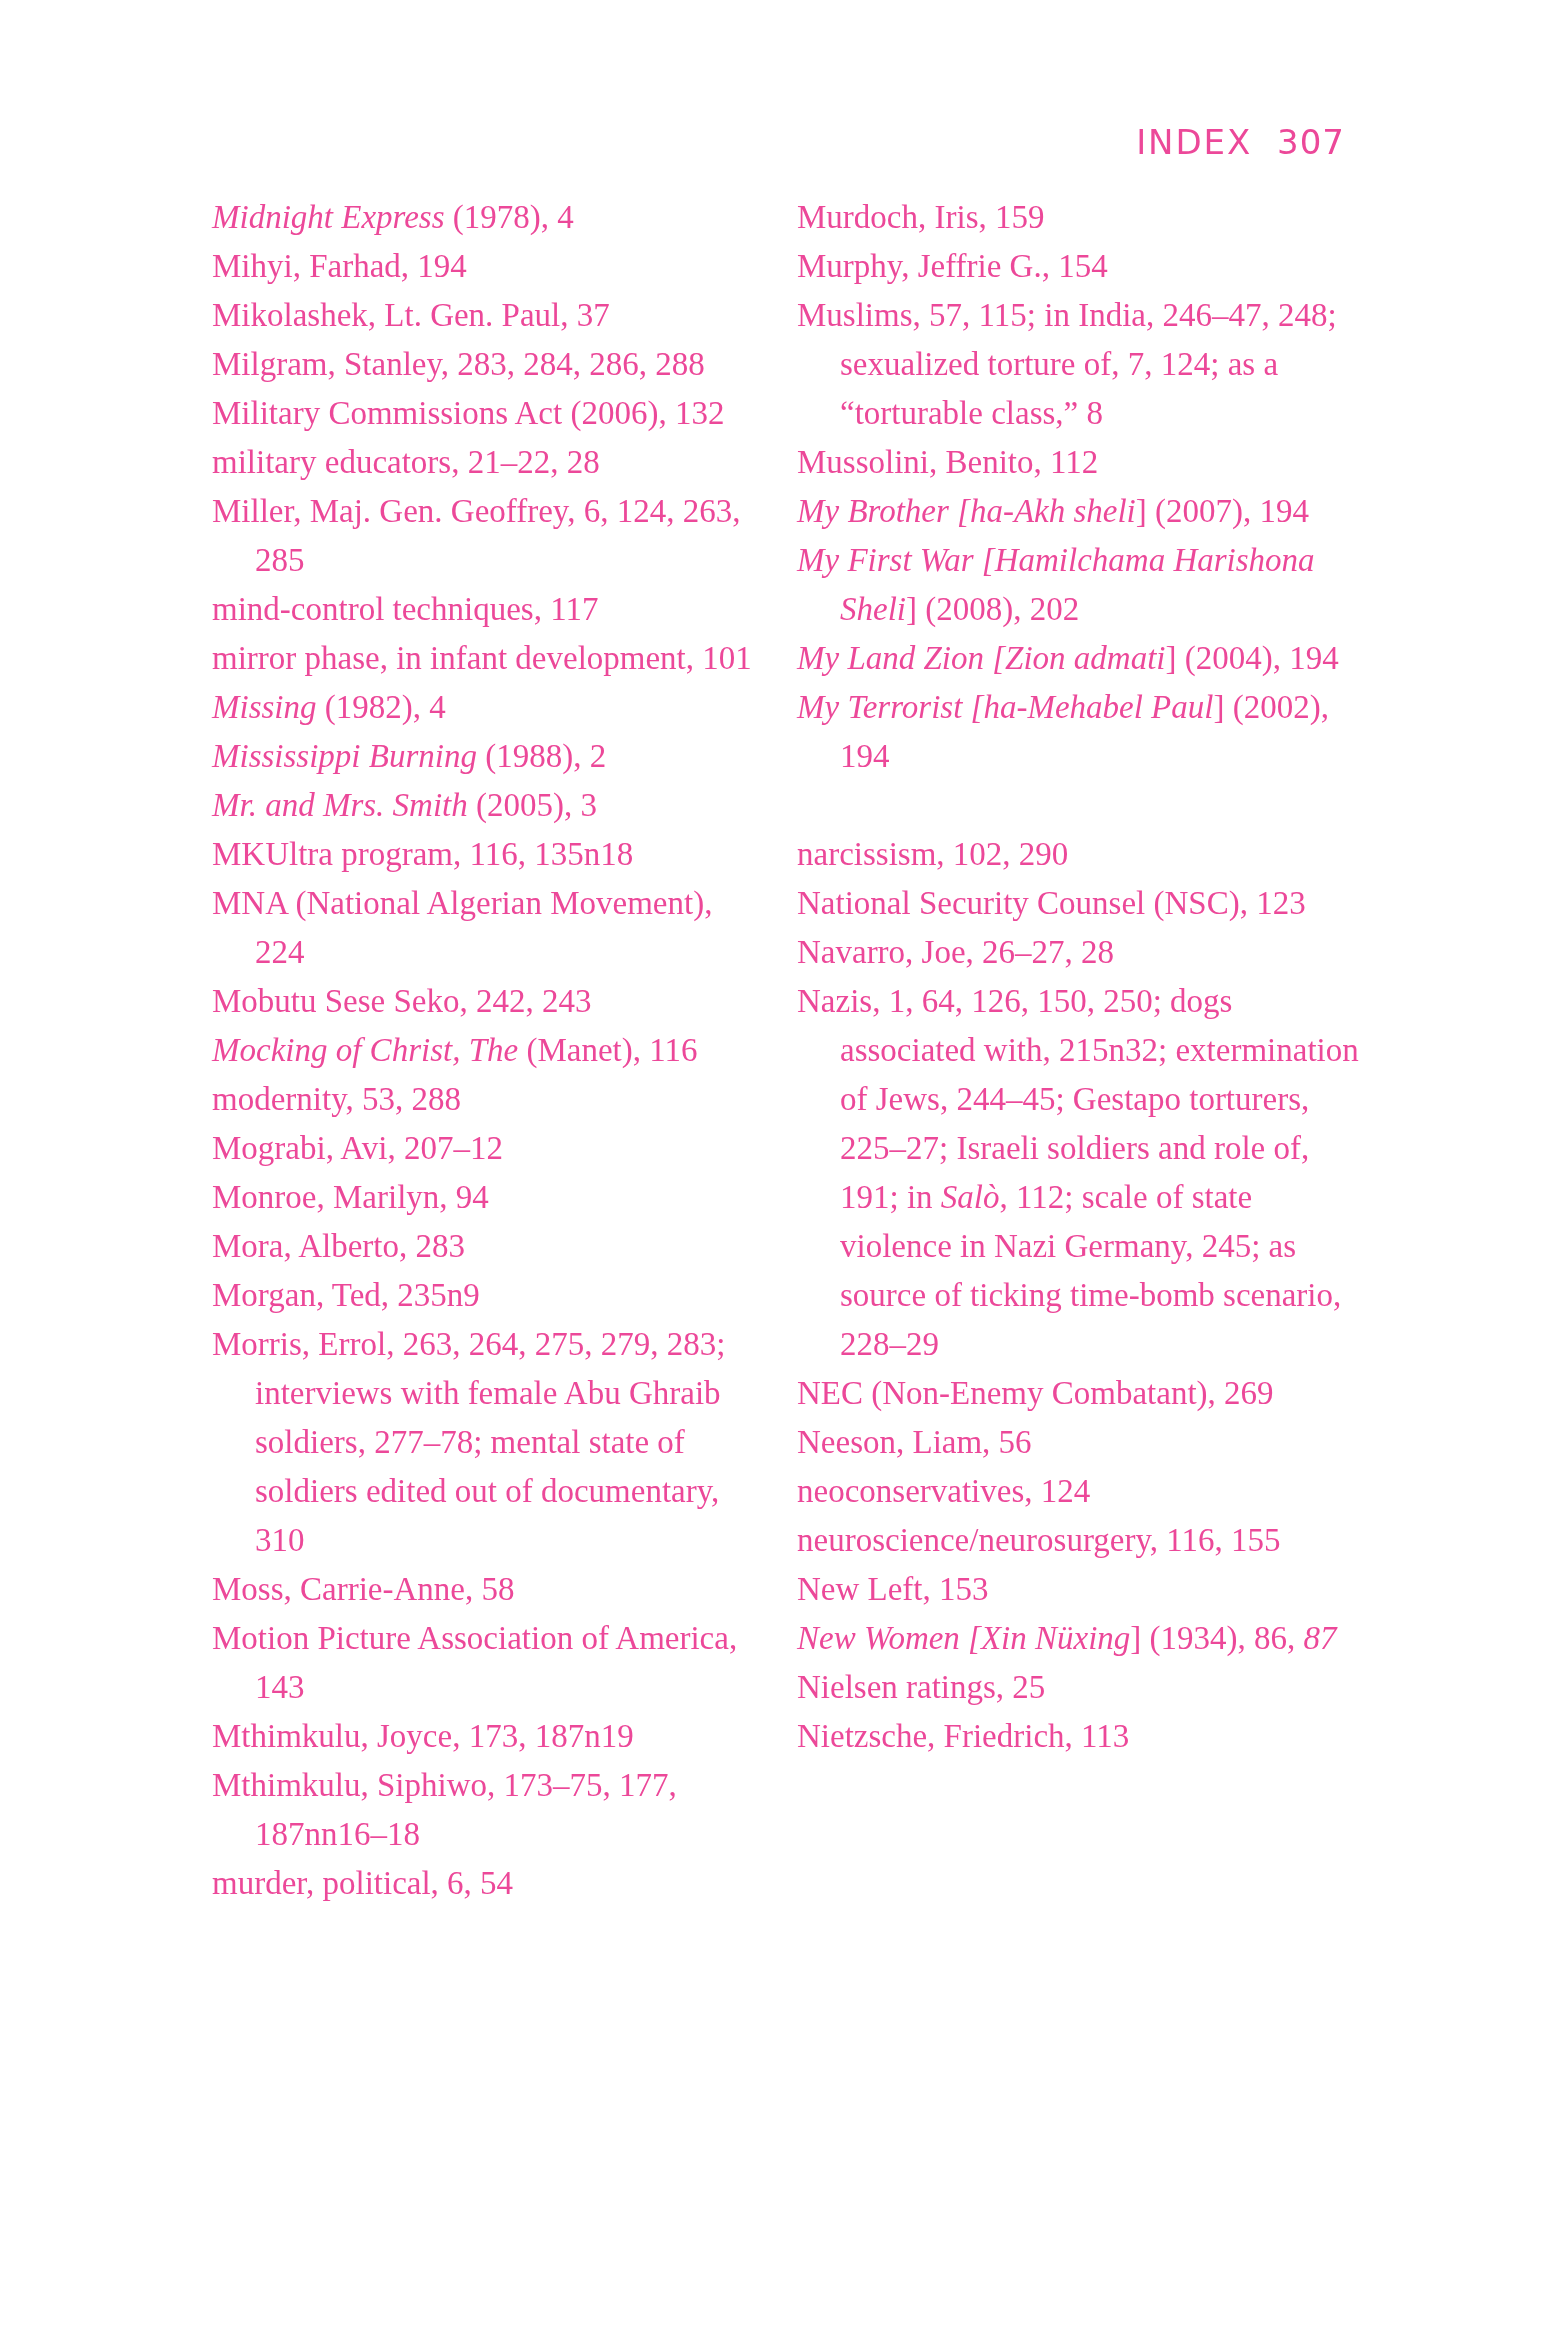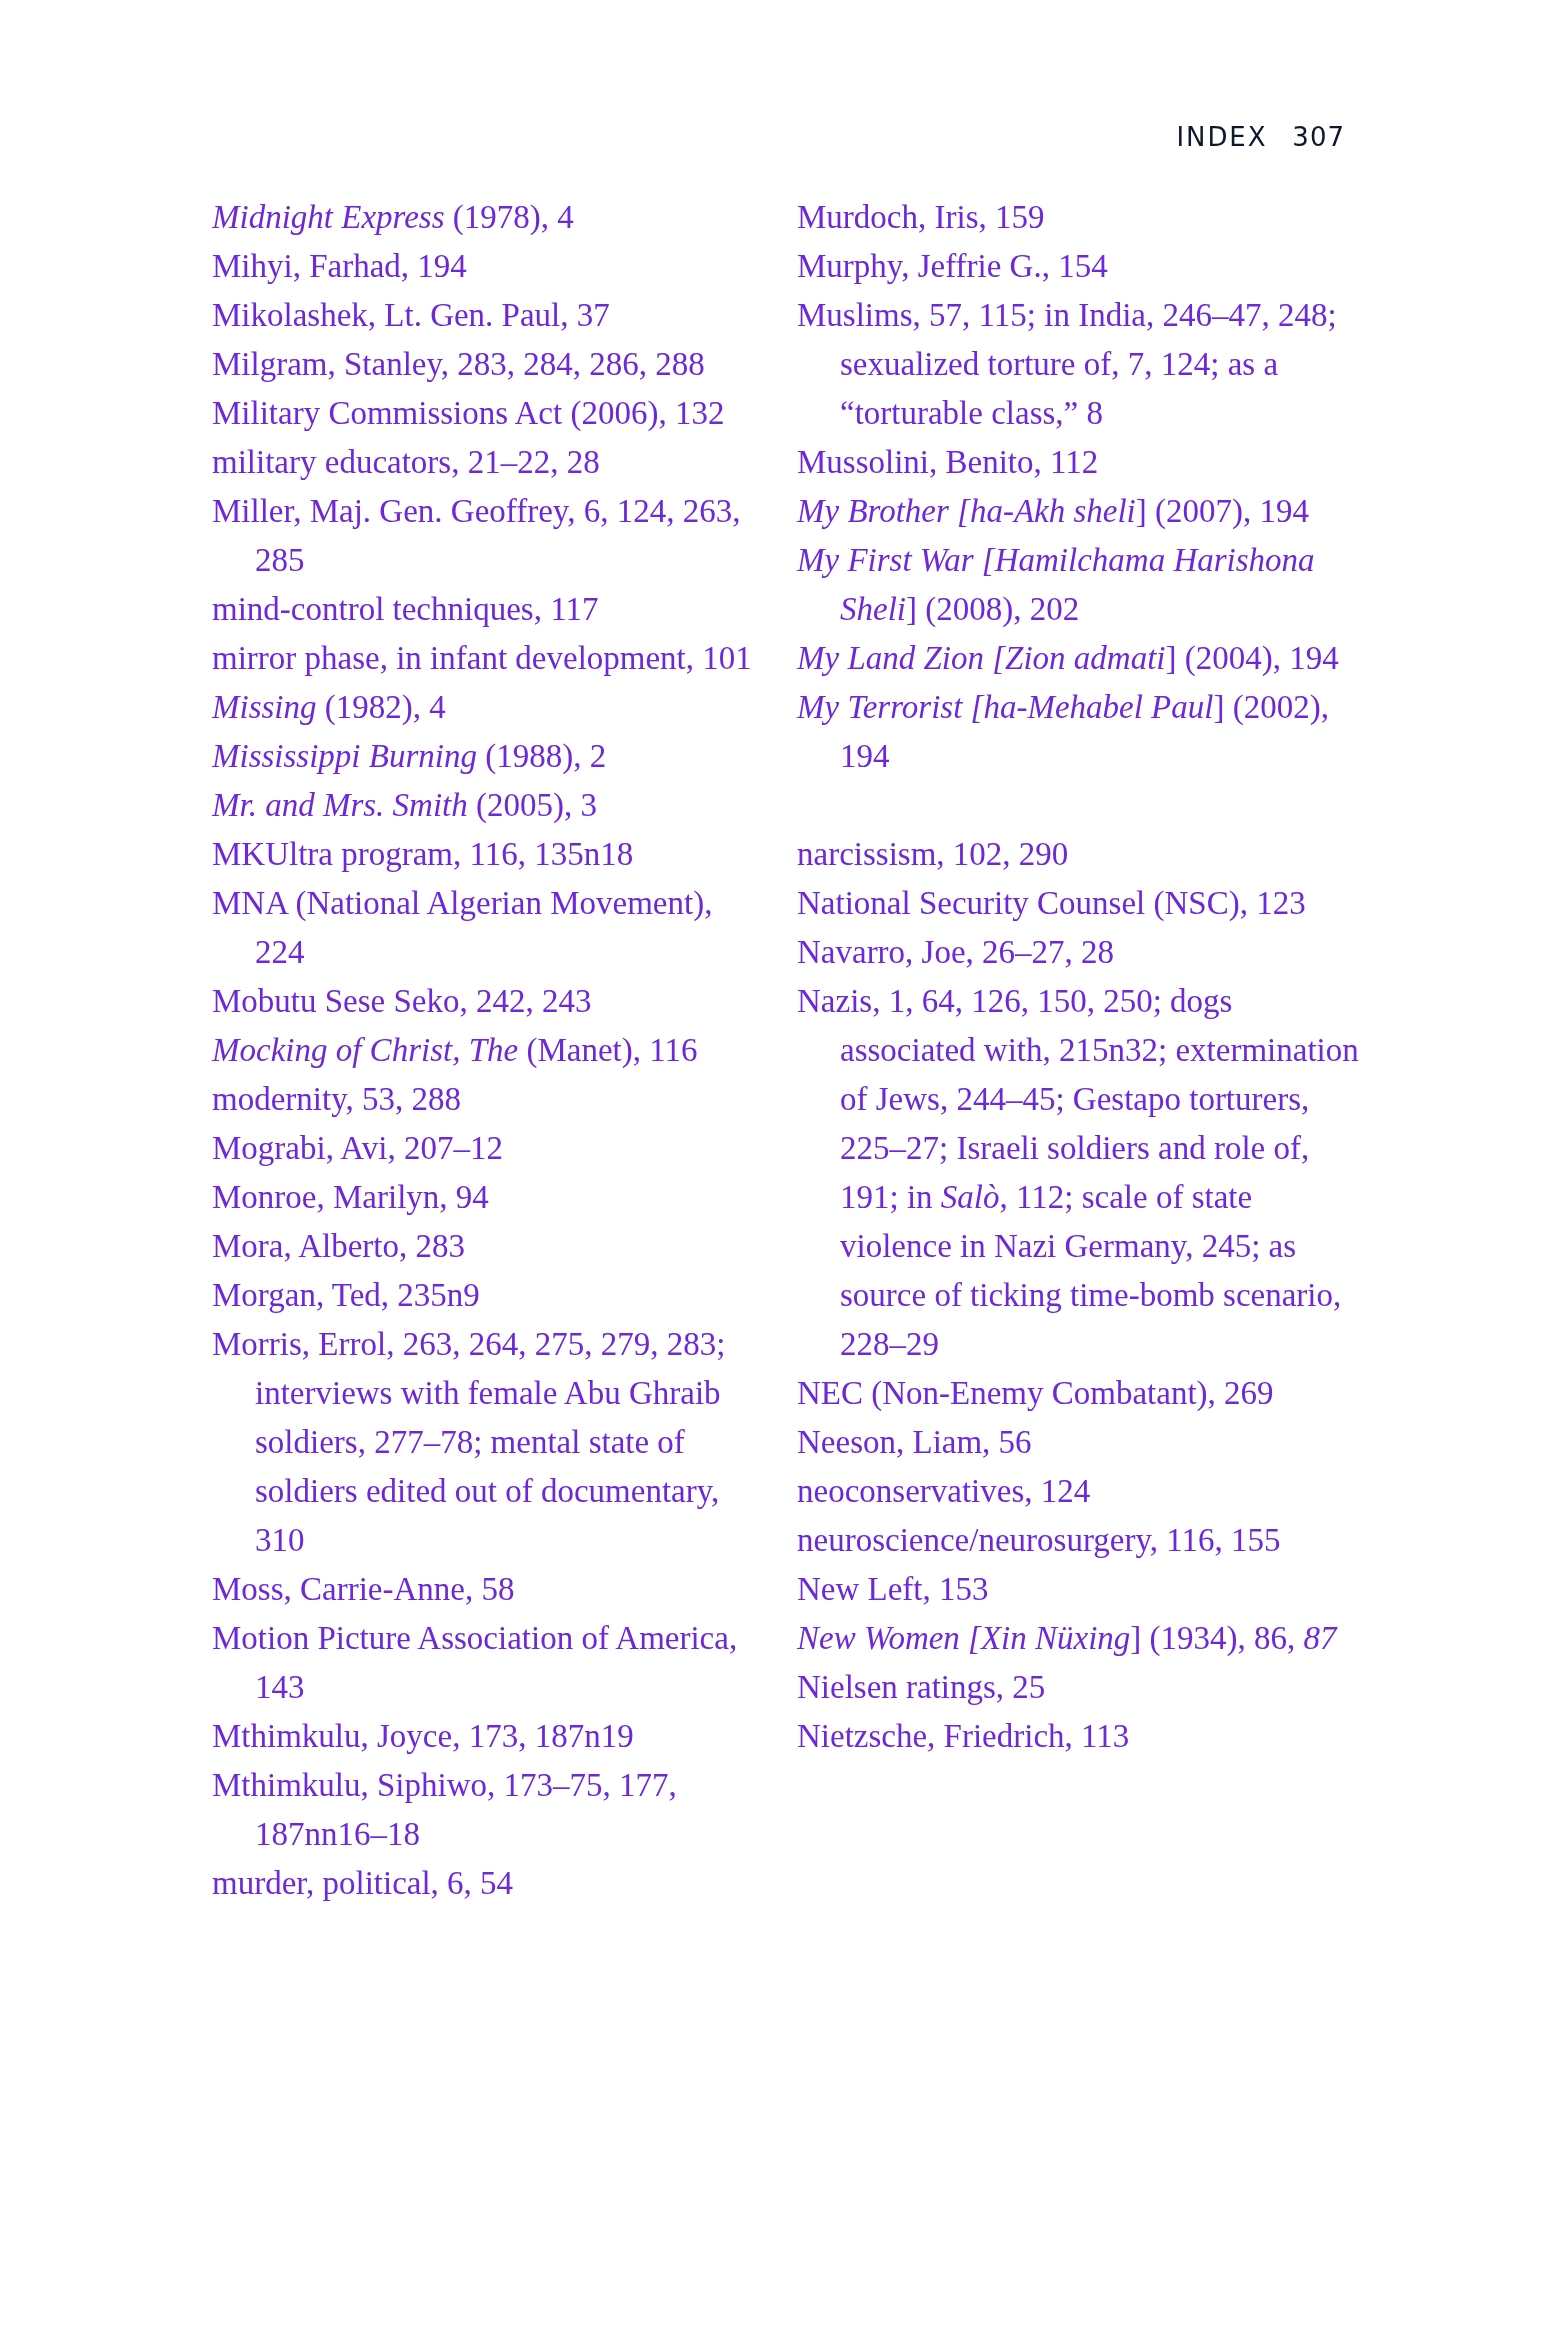--- a/index.html
+++ b/index.html
@@ -1,27 +1,27 @@
 <!DOCTYPE html>
 <html><head>
 <meta charset="utf-8">
 <style>
   html, body { margin: 0; padding: 0; background: #ffffff; }
   body { width: 1561px; height: 2341px; position: relative; overflow: hidden; }
   .page { position: absolute; left: 0; top: 0; width: 1561px; height: 2341px; background: #ffffff; }
   .running-head {
     position: absolute; top: 122px; right: 216px;
-    font-family: "DejaVu Sans", sans-serif; font-size: 26px; letter-spacing: 1.9px;
-    color: #0f172a; white-space: pre;
+    font-family: "DejaVu Sans", sans-serif; font-size: 34px; letter-spacing: 1.9px;
+    color: #ec4899; white-space: pre;
   }
   .running-head .pg { margin-left: 25px; letter-spacing: 1px; }
   .col {
     position: absolute; top: 193px;
     font-family: "Liberation Serif", "DejaVu Serif", serif;
-    font-size: 33px; line-height: 49px; color: #6d28d9;
+    font-size: 33px; line-height: 49px; color: #ec4899;
   }
   .col-left { left: 212px; width: 554px; }
   .col-right { left: 797px; width: 574px; }
   .entry { display: block; padding-left: 43px; text-indent: -43px; margin: 0; }
   .entry .i { font-style: italic; }
   .gap { height: 49px; }
 </style>
 </head>
 <body>
 

